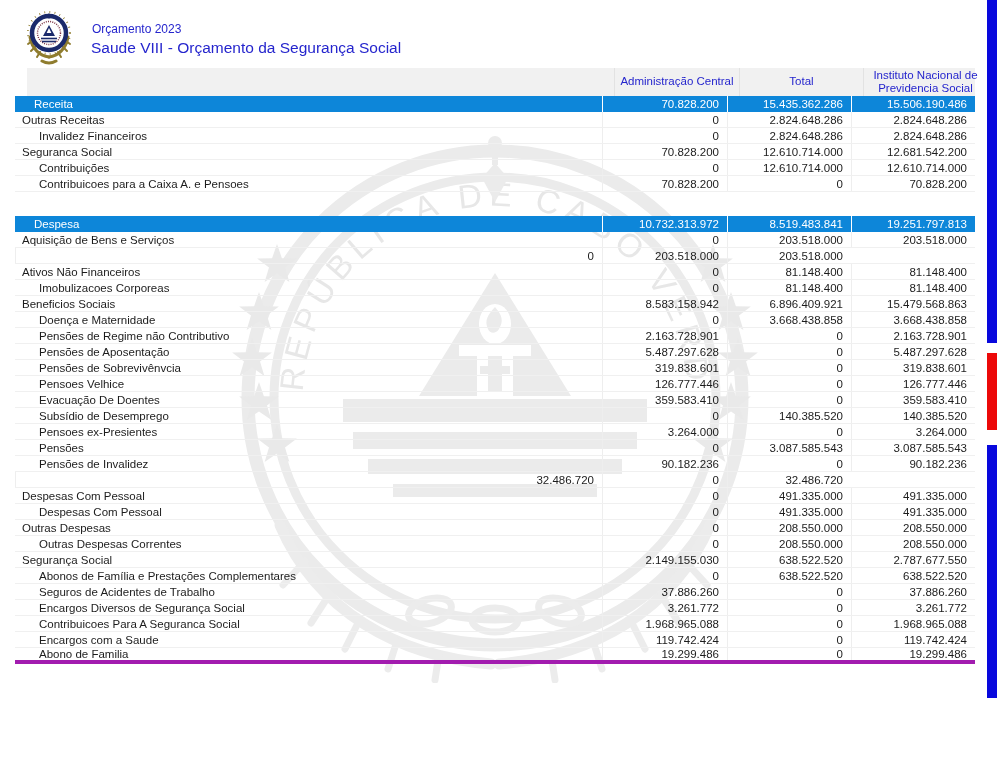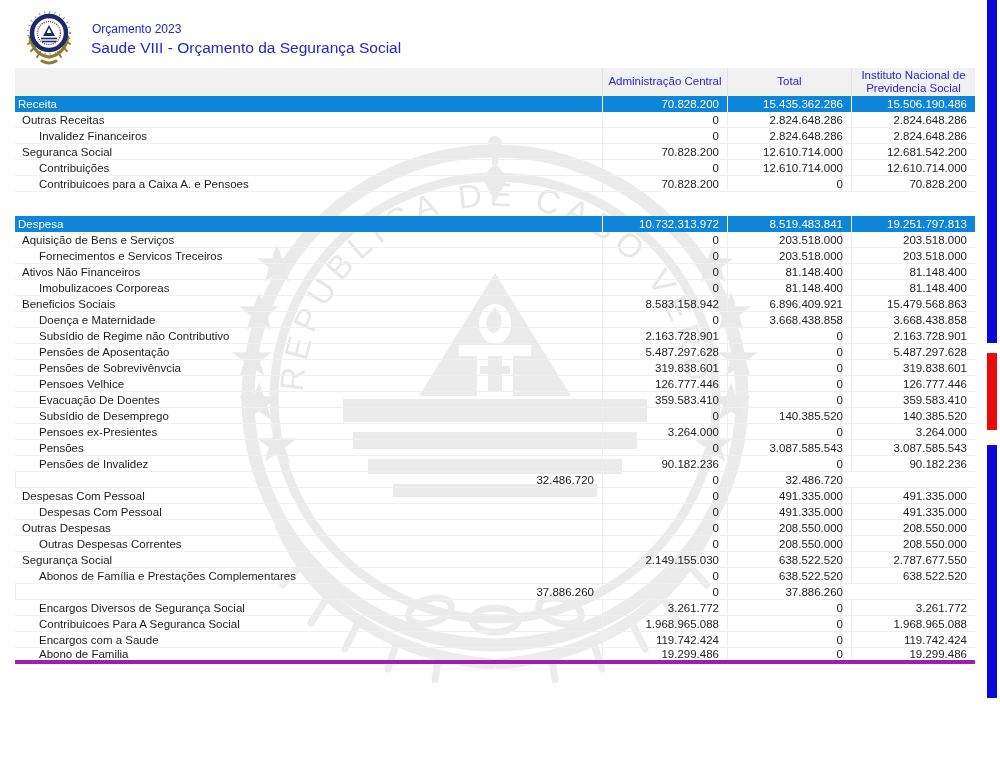--- a/index.html
+++ b/index.html
@@ -15,26 +15,26 @@
   .title1{position:absolute;left:92px;top:22px;font-size:12px;}
   .title2{position:absolute;left:91px;top:39px;font-size:15.5px;}
   .blue-text{color:#2525cd;}
   
   .edge-bar{position:absolute;left:987px;width:10px;z-index:4;}
   
   .watermark{position:absolute;left:225px;top:133px;z-index:0;pointer-events:none;}
   
   .budget-table{position:absolute;left:15px;top:68px;width:960px;z-index:2;font-size:11.5px;color:#1c1c1c;}
   .grid{display:grid;grid-template-columns:587px 125px 124px 124px;}
-  .thead{background:#f1f1f1;height:28px;}
+  .thead{background:#f1f1f1;height:28px;margin-left:12px;}
   .th{color:#2525cd;text-align:center;display:flex;align-items:center;justify-content:center;
       line-height:1.15;border-left:1px solid #e2e2e2;box-sizing:border-box;padding:0 4px;}
   .th:first-child{border-left:none;}
   .section-row{background:#0d86d9;color:#fff;height:16px;align-items:center;}
-  .sec-title{padding-left:3px;}
+  .sec-title{padding-left:19px;}
   .section-row .num{border-left:1px solid #ffffff;}
   .row{height:16px;align-items:center;border-bottom:1px solid #f0f0f0;box-sizing:border-box;background:transparent;}
   .row .num{border-left:1px solid #eeeeee;}
   .num{text-align:right;padding-right:8px;height:100%;display:flex;align-items:center;justify-content:flex-end;box-sizing:border-box;}
   .label{white-space:nowrap;overflow:hidden;}
   .l1{padding-left:7px;}
   .l2{padding-left:24px;}
   .spacer{height:24px;}
   .section:last-child .row:last-child{border-bottom:4px solid #a21caf;}
 </style>
@@ -187,21 +187,20 @@
           <div class="num">8.519.483.841</div>
           <div class="num">19.251.797.813</div>
         </div>
         <div class="row grid">
           <div class="label l1">Aquisição de Bens e Serviços</div>
           <div class="num">0</div>
           <div class="num">203.518.000</div>
           <div class="num">203.518.000</div>
         </div>
         <div class="row grid">
-          <div class="label l2">Fornecimentos e Servicos Treceiros</div>
           <div class="num">0</div>
           <div class="num">203.518.000</div>
           <div class="num">203.518.000</div>
         </div>
         <div class="row grid">
           <div class="label l1">Ativos Não Financeiros</div>
           <div class="num">0</div>
           <div class="num">81.148.400</div>
           <div class="num">81.148.400</div>
         </div>
@@ -217,21 +216,21 @@
           <div class="num">6.896.409.921</div>
           <div class="num">15.479.568.863</div>
         </div>
         <div class="row grid">
           <div class="label l2">Doença e Maternidade</div>
           <div class="num">0</div>
           <div class="num">3.668.438.858</div>
           <div class="num">3.668.438.858</div>
         </div>
         <div class="row grid">
-          <div class="label l2">Subsídio de Regime não Contributivo</div>
+          <div class="label l2">Pensões de Regime não Contributivo</div>
           <div class="num">2.163.728.901</div>
           <div class="num">0</div>
           <div class="num">2.163.728.901</div>
         </div>
         <div class="row grid">
           <div class="label l2">Pensões de Aposentação</div>
           <div class="num">5.487.297.628</div>
           <div class="num">0</div>
           <div class="num">5.487.297.628</div>
         </div>
@@ -312,20 +311,21 @@
           <div class="num">638.522.520</div>
           <div class="num">2.787.677.550</div>
         </div>
         <div class="row grid">
           <div class="label l2">Abonos de Família e Prestações Complementares</div>
           <div class="num">0</div>
           <div class="num">638.522.520</div>
           <div class="num">638.522.520</div>
         </div>
         <div class="row grid">
+          <div class="label l2">Seguros de Acidentes de Trabalho</div>
           <div class="num">37.886.260</div>
           <div class="num">0</div>
           <div class="num">37.886.260</div>
         </div>
         <div class="row grid">
           <div class="label l2">Encargos Diversos de Segurança Social</div>
           <div class="num">3.261.772</div>
           <div class="num">0</div>
           <div class="num">3.261.772</div>
         </div>

